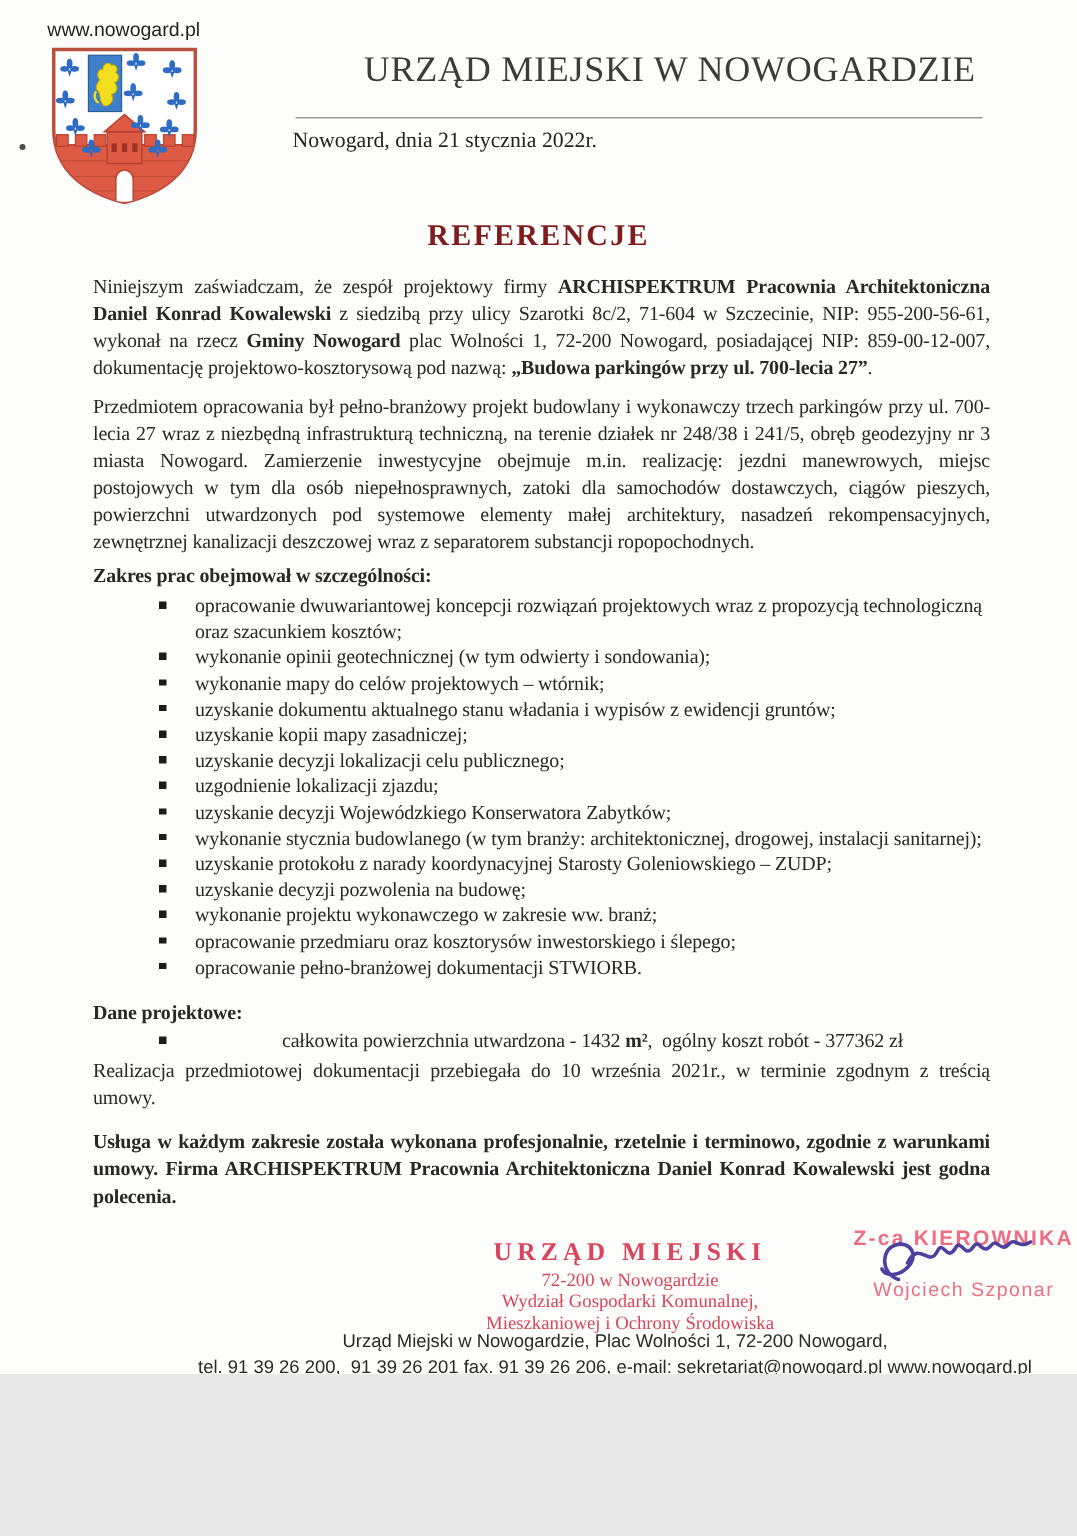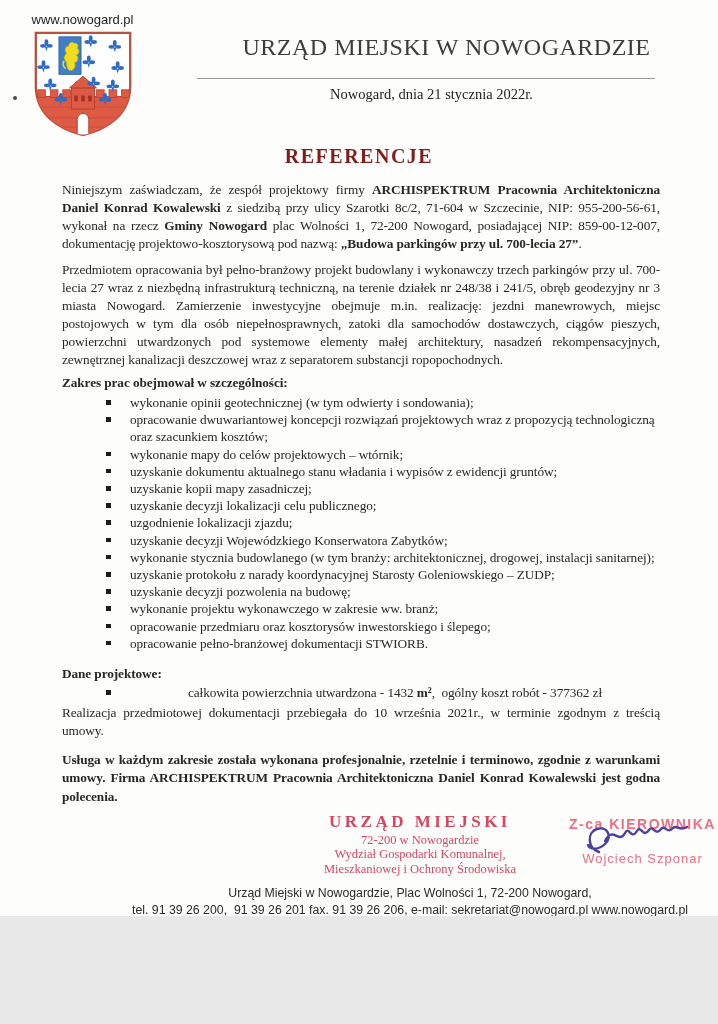--- a/index.html
+++ b/index.html
@@ -9,39 +9,39 @@
     background:#fdfdfb;overflow:hidden;
     font-family:"Liberation Serif","DejaVu Serif",serif;color:#282828;
   }
   
   .header{display:flex;padding:10px 20px 0 25px;}
   .logo-col{width:115px;flex:none;text-align:center;}
   .www{font-family:"Liberation Sans","DejaVu Sans",sans-serif;font-size:13px;color:#1f1f1f;margin:2px 0 3px 0;}
   .head-right{flex:1;padding-left:55px;}
   .org-title{font-size:24px;color:#3c3c3c;text-align:center;letter-spacing:.5px;margin-top:24px;white-space:nowrap;}
   .rule{border-bottom:1.5px solid #979797;margin:17px 43px 0 2px;}
-  .date-line{text-align:center;font-size:14.5px;margin-top:7px;padding-right:30px;color:#222;}
+  .date-line{text-align:left;font-size:14.5px;margin-top:7px;padding-right:30px;color:#222;}
   .doc-title{text-align:center;font-size:20px;font-weight:bold;letter-spacing:1.5px;margin-top:3px;color:#7f1d1d;}
   
   .content{margin:0 58px 0 62px;font-size:13.3px;line-height:18px;text-align:justify;letter-spacing:-.1px;}
   .para{margin:0;}
   .intro{margin-top:13px;}
   .subject{margin-top:8px;}
   .bold-head{font-weight:bold;margin-top:5px;text-align:left;}
   .scope-list{list-style:none;margin:2px 0 0 0;padding:0 0 0 43px;}
   .scope-list li{position:relative;padding-left:25px;line-height:17.2px;text-align:left;}
   .scope-list li::before{content:"";position:absolute;left:1px;top:6px;width:4.5px;height:4.5px;background:#1c1c1c;}
   .pd-head{margin-top:13px;}
   .pd-item{position:relative;margin:1px 0 0 43px;padding-left:25px;line-height:17.5px;text-align:center;}
   .pd-item::before{content:"";position:absolute;left:1px;top:6px;width:4.5px;height:4.5px;background:#1c1c1c;}
   .realization{margin-top:2px;line-height:18.5px;}
   .closing{margin-top:10px;font-weight:bold;line-height:18.5px;}
   
   .stamps{position:relative;height:70px;margin:3px 58px 0 62px;}
-  .stamp-office{position:absolute;left:238px;top:4px;width:240px;text-align:center;line-height:1.1;}
+  .stamp-office{position:absolute;left:238px;top:16px;width:240px;text-align:center;line-height:1.1;}
   .stamp-office .so-l1{font-size:17px;font-weight:bold;letter-spacing:3.5px;}
   .stamp-office .so-l2{font-size:12.5px;margin-top:2px;}
   .stamp-office .so-l3,.stamp-office .so-l4{font-size:12.5px;margin-top:1px;}
   .stamp-deputy{position:absolute;left:478px;top:7px;width:205px;text-align:center;}
   .dep-title{font-size:14px;font-weight:bold;letter-spacing:1.5px;font-family:"Liberation Sans","DejaVu Sans",sans-serif;}
   .dep-name{font-size:13px;letter-spacing:1px;margin-top:19px;font-family:"Liberation Sans","DejaVu Sans",sans-serif;}
   .dep-sig{position:absolute;left:35px;top:2px;width:130px;height:46px;}
   
   .footer{width:600px;margin:6px 0 0 110px;text-align:center;
     font-family:"Liberation Sans","DejaVu Sans",sans-serif;
@@ -131,23 +131,23 @@
   <div class="content">
 
     <p class="para intro"><span>Niniejszym zaświadczam, że zespół projektowy firmy </span><b>ARCHISPEKTRUM Pracownia Architektoniczna Daniel Konrad Kowalewski</b><span> z siedzibą przy ulicy Szarotki 8c/2, 71-604 w Szczecinie, NIP: 955-200-56-61, wykonał na rzecz </span><b>Gminy Nowogard</b><span> plac Wolności 1, 72-200 Nowogard, posiadającej NIP: 859-00-12-007, dokumentację projektowo-kosztorysową pod nazwą: </span><b>„Budowa parkingów przy ul. 700-lecia 27”</b><span>.</span></p>
 
     <p class="para subject">Przedmiotem opracowania był pełno-branżowy projekt budowlany i wykonawczy trzech parkingów przy ul. 700-lecia 27 wraz z niezbędną infrastrukturą techniczną, na terenie działek nr 248/38 i 241/5, obręb geodezyjny nr 3 miasta Nowogard. Zamierzenie inwestycyjne obejmuje m.in. realizację: jezdni manewrowych, miejsc postojowych w tym dla osób niepełnosprawnych, zatoki dla samochodów dostawczych, ciągów pieszych, powierzchni utwardzonych pod systemowe elementy małej architektury, nasadzeń rekompensacyjnych, zewnętrznej kanalizacji deszczowej wraz z separatorem substancji ropopochodnych.</p>
 
     <p class="para bold-head">Zakres prac obejmował w szczególności:</p>
 
     <ul class="scope-list">
 
+        <li>opracowanie dwuwariantowej koncepcji rozwiązań projektowych wraz z propozycją technologiczną oraz szacunkiem kosztów;</li>
+
         <li>wykonanie opinii geotechnicznej (w tym odwierty i sondowania);</li>
-
-        <li>opracowanie dwuwariantowej koncepcji rozwiązań projektowych wraz z propozycją technologiczną oraz szacunkiem kosztów;</li>
 
         <li>wykonanie mapy do celów projektowych – wtórnik;</li>
 
         <li>uzyskanie dokumentu aktualnego stanu władania i wypisów z ewidencji gruntów;</li>
 
         <li>uzyskanie kopii mapy zasadniczej;</li>
 
         <li>uzyskanie decyzji lokalizacji celu publicznego;</li>
 
         <li>uzgodnienie lokalizacji zjazdu;</li>

